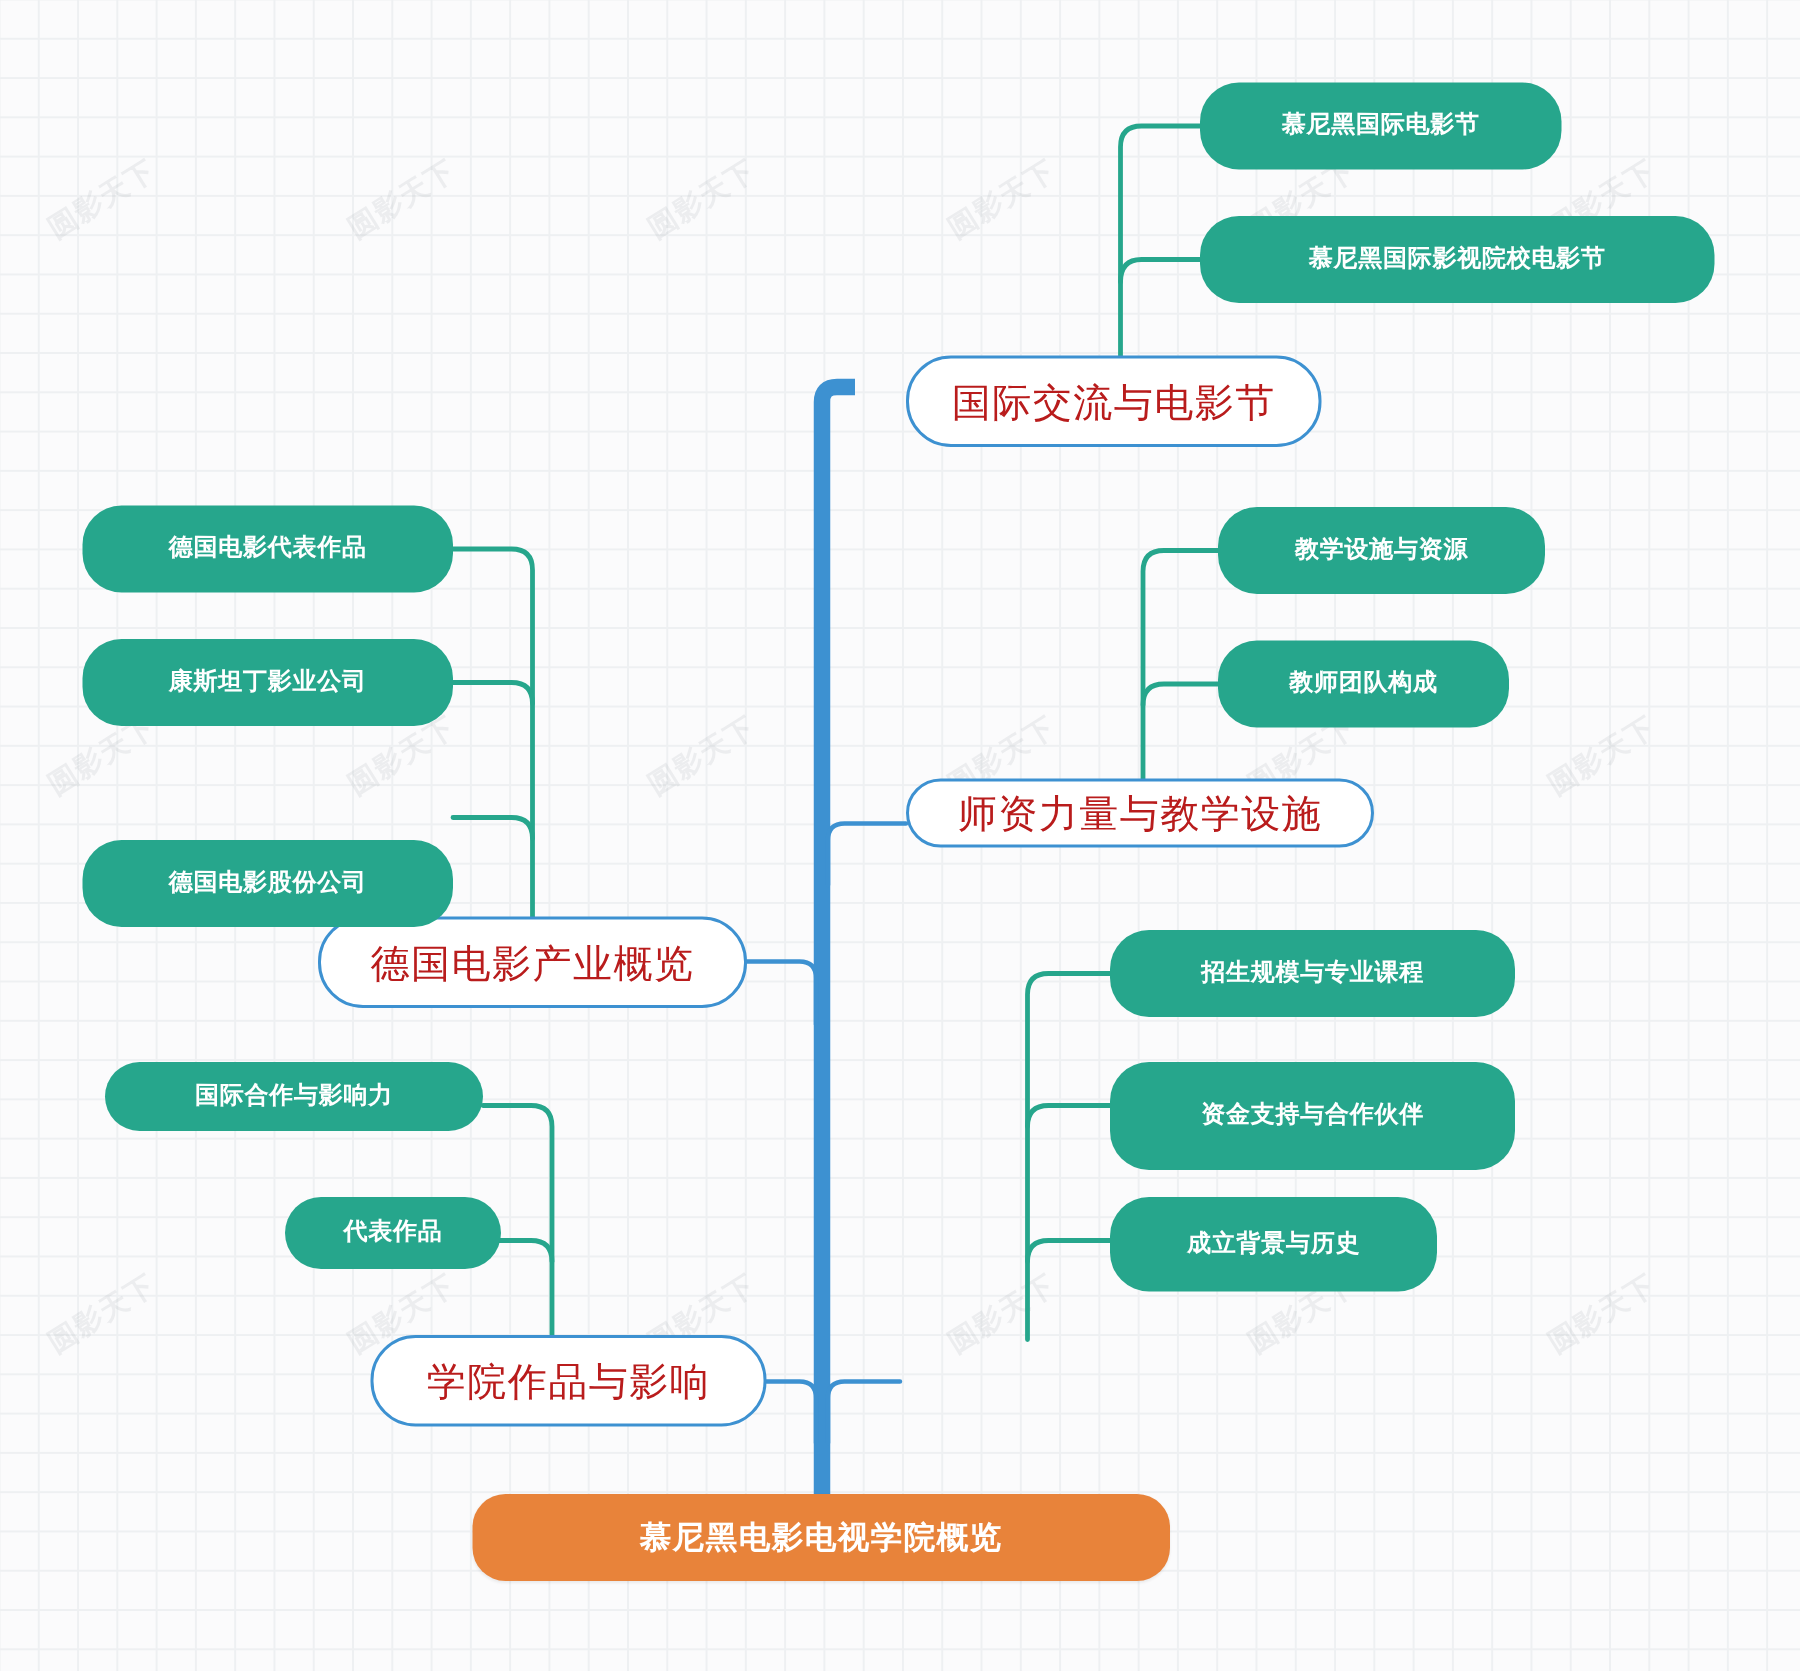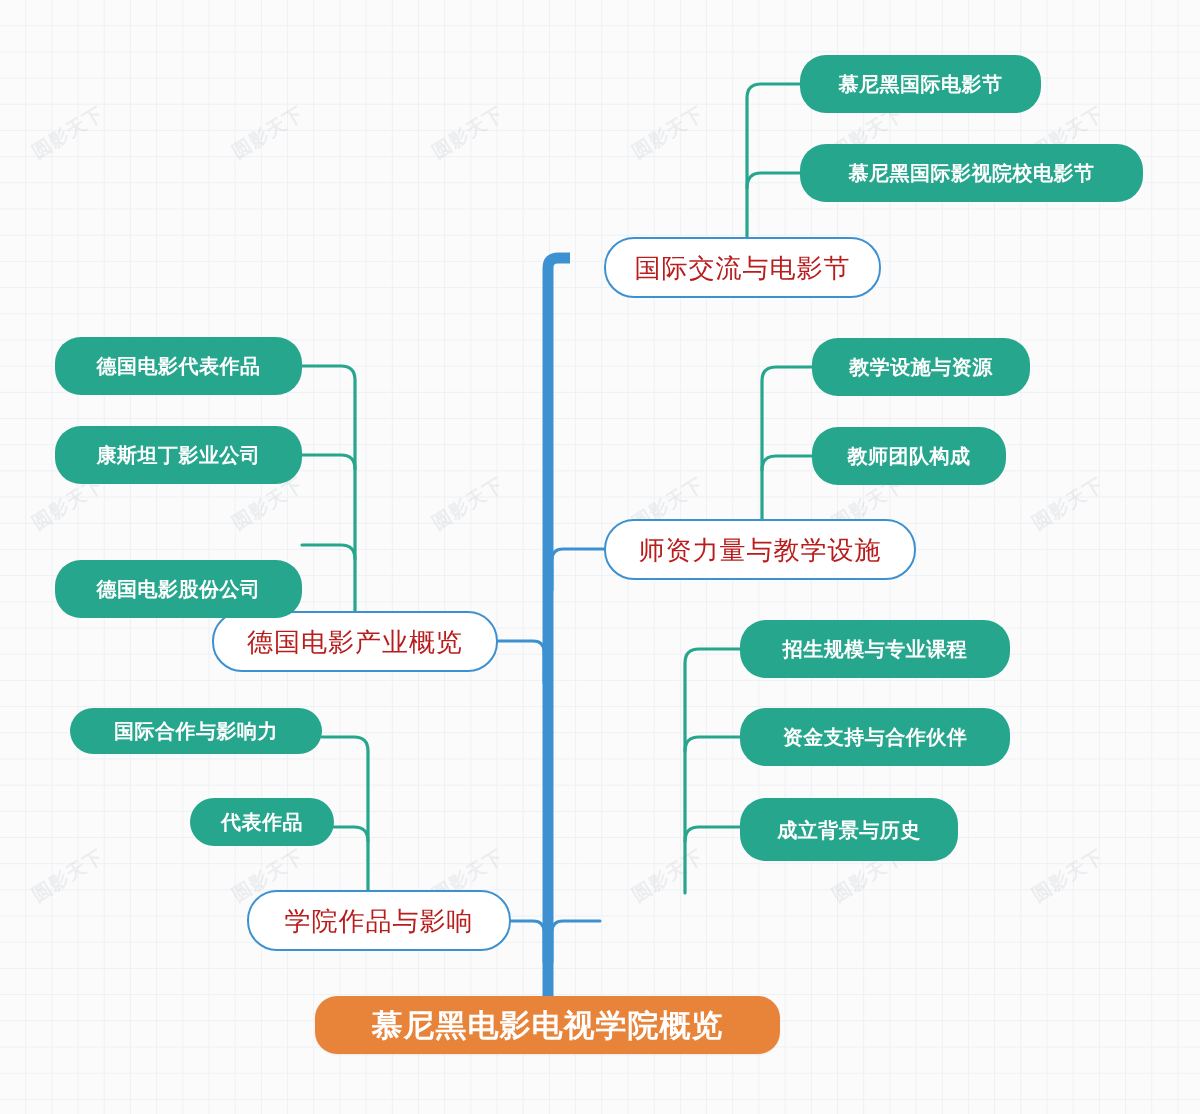--- a/index.html
+++ b/index.html
@@ -56,21 +56,21 @@
     justify-content: center;
     white-space: nowrap;
     line-height: 1;
   }
 
   
   .node.root {
     background: #e8833a;
     color: #ffffff;
     border-radius: 22px;
-    font-size: 31px;
+    font-size: 21px;
     font-weight: 700;
     letter-spacing: 1px;
     box-shadow: 0 1px 2px rgba(0,0,0,0.07);
   }
 
   
   .node.l1 {
     background: #ffffff;
     color: #b91c1c;
     border: 2.5px solid #3d91d1;
@@ -78,21 +78,21 @@
     font-size: 26px;
     font-weight: 400;
     letter-spacing: 1px;
   }
 
   
   .node.l2 {
     background: #26a68c;
     color: #ffffff;
     border-radius: 26px;
-    font-size: 20px;
+    font-size: 16px;
     font-weight: 700;
     letter-spacing: 0.5px;
   }
 </style>
 </head>
 <body>
 
 <div id="canvas">
 
   <div id="wm-layer">
@@ -147,21 +147,21 @@
   </svg>
 
   <div class="node root" style="left:315px; top:996px; width:465px; height:58px;">
     <span>慕尼黑电影电视学院概览</span>
   </div>
 
   <div class="node l1" style="left:604px; top:237px; width:277px; height:61px;">
     <span>国际交流与电影节</span>
   </div>
 
-  <div class="node l1" style="left:604px; top:519px; width:312px; height:61px;">
+  <div class="node l1" style="left:604px; top:519px; width:312px; height:46px;">
     <span>师资力量与教学设施</span>
   </div>
 
   <div class="node l1" style="left:212px; top:611px; width:286px; height:61px;">
     <span>德国电影产业概览</span>
   </div>
 
 
   <div class="node l1" style="left:247px; top:890px; width:264px; height:61px;">
     <span>学院作品与影响</span>
@@ -192,21 +192,21 @@
   </div>
 
   <div class="node l2" style="left:55px; top:516px; width:247px; height:58px;margin-top:44px;">
     <span>德国电影股份公司</span>
   </div>
 
   <div class="node l2" style="left:740px; top:620px; width:270px; height:58px;">
     <span>招生规模与专业课程</span>
   </div>
 
-  <div class="node l2" style="left:740px; top:708px; width:270px; height:58px;align-items:center;">
+  <div class="node l2" style="left:740px; top:708px; width:270px; height:72px;align-items:center;">
     <span>资金支持与合作伙伴</span>
   </div>
 
   <div class="node l2" style="left:740px; top:798px; width:218px; height:63px;">
     <span>成立背景与历史</span>
   </div>
 
   <div class="node l2" style="left:70px; top:708px; width:252px; height:46px;">
     <span>国际合作与影响力</span>
   </div>

